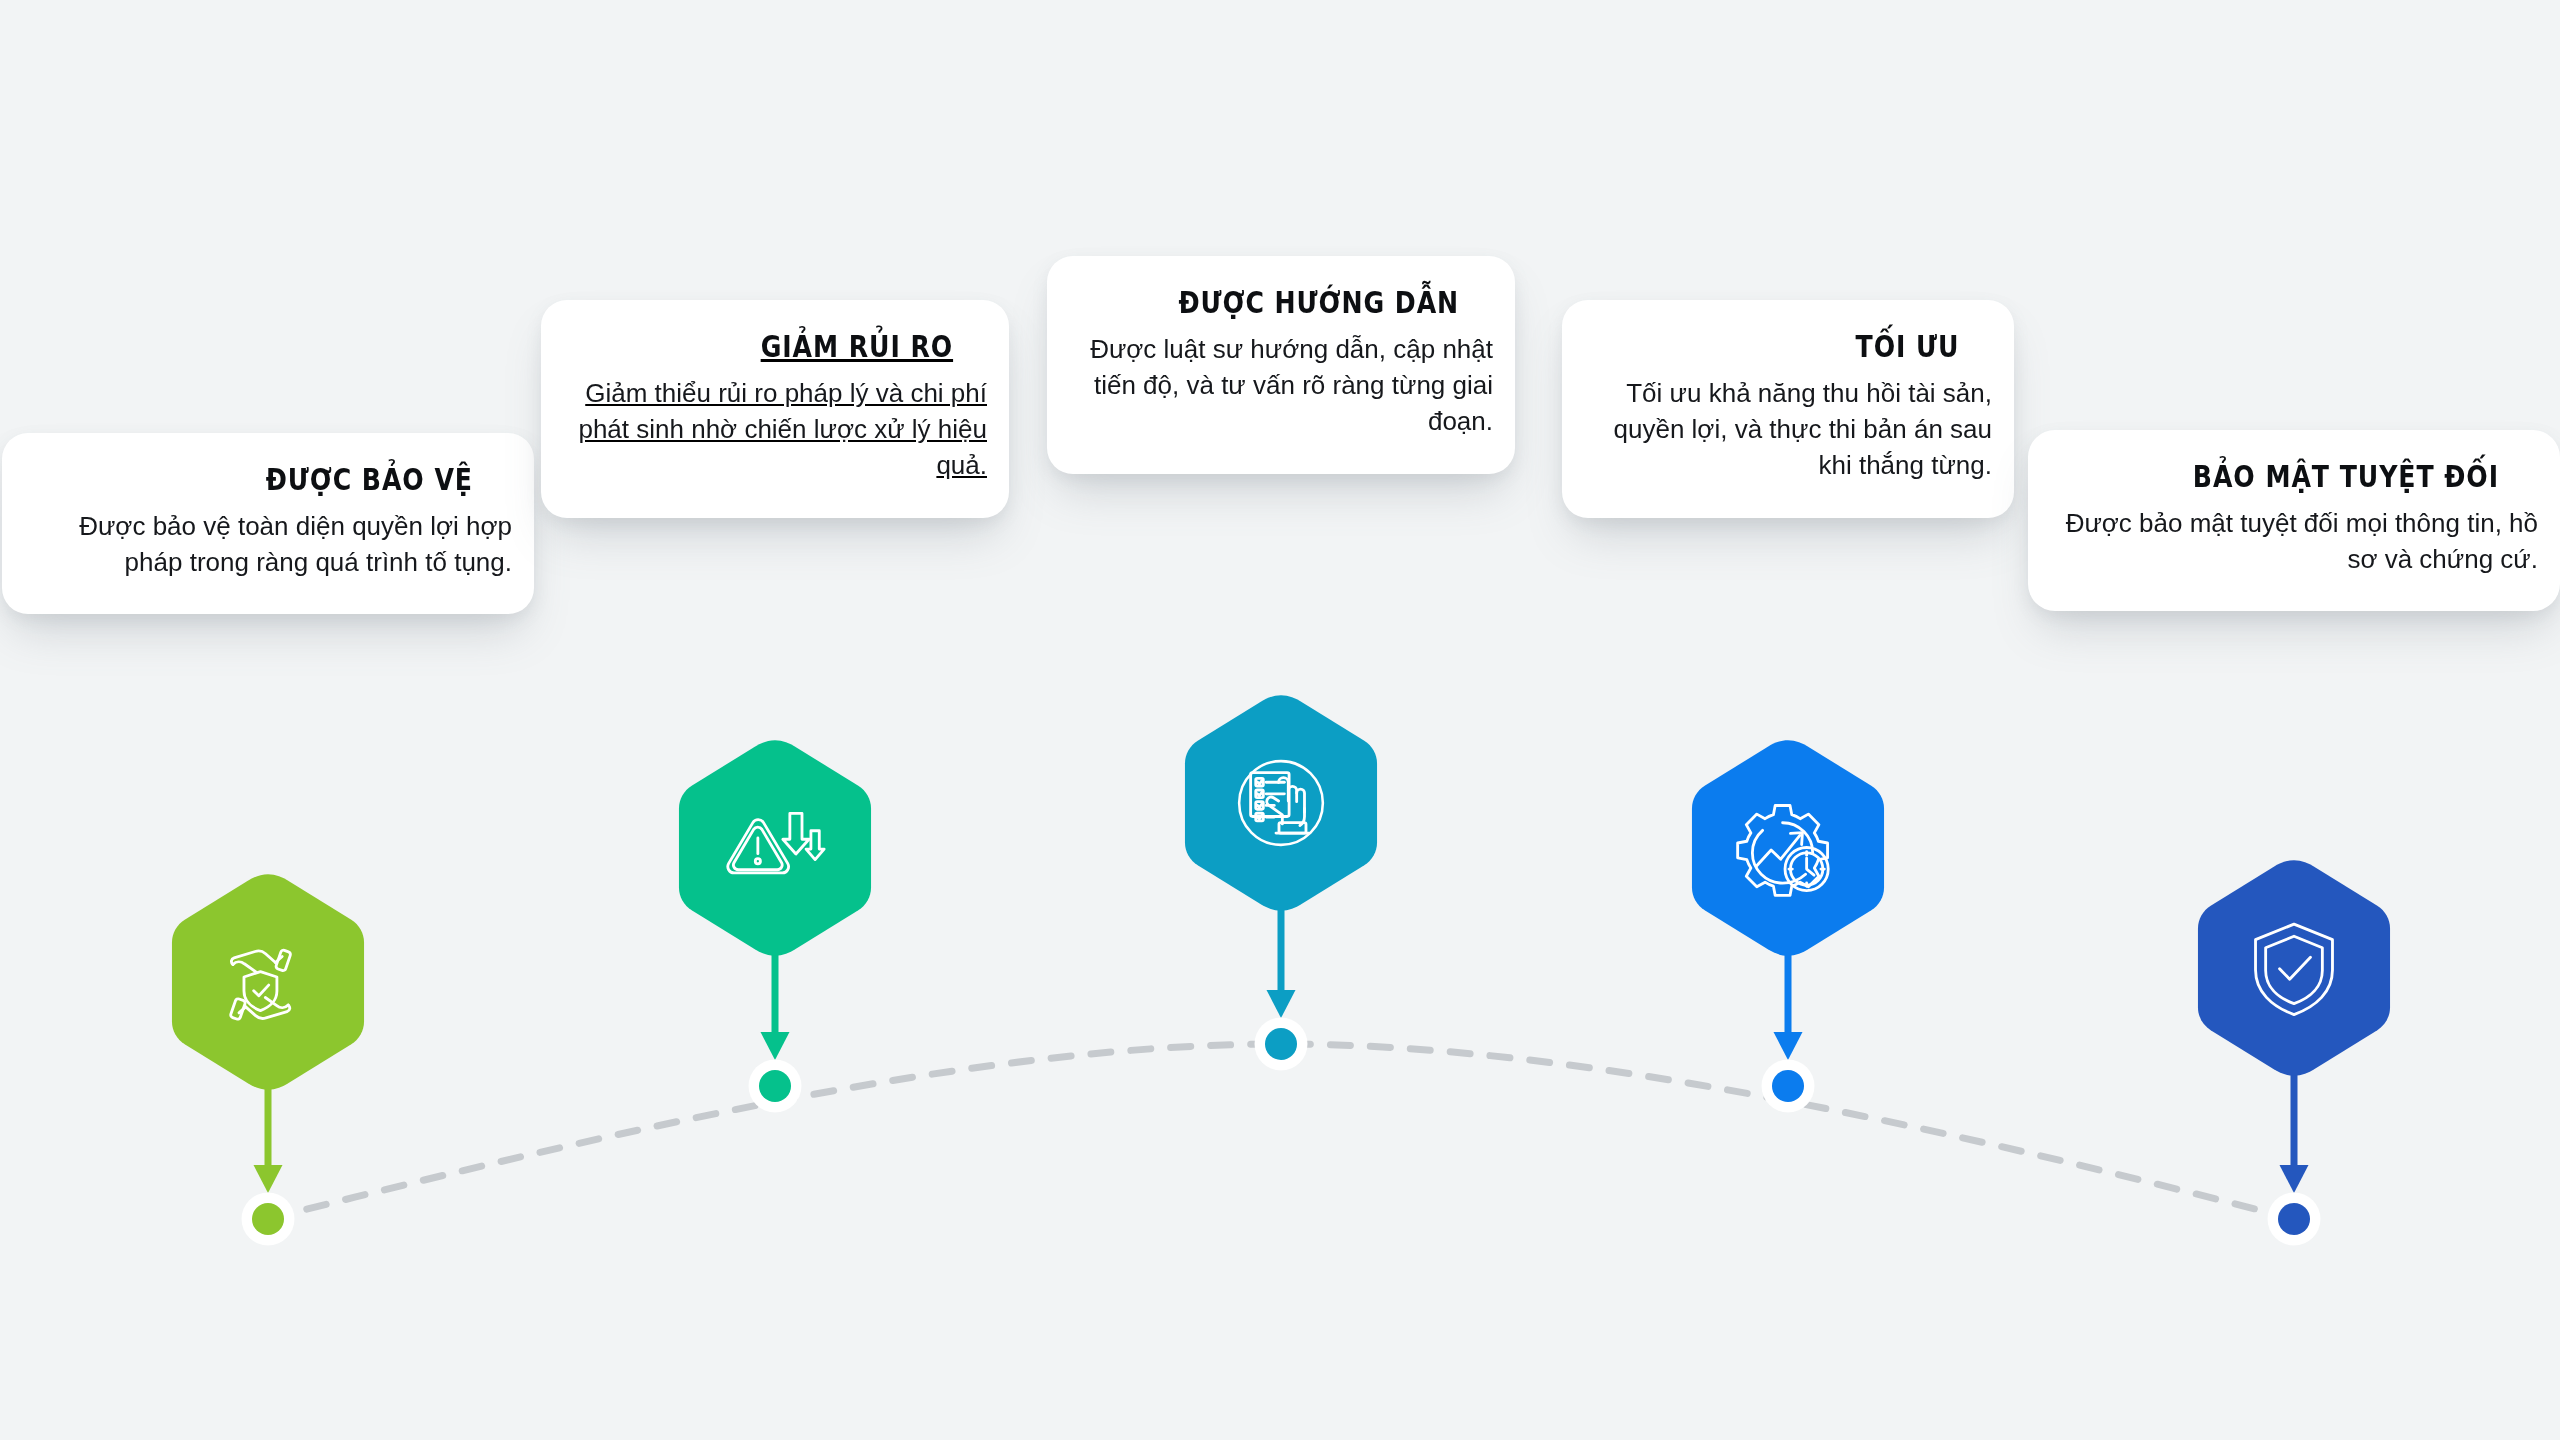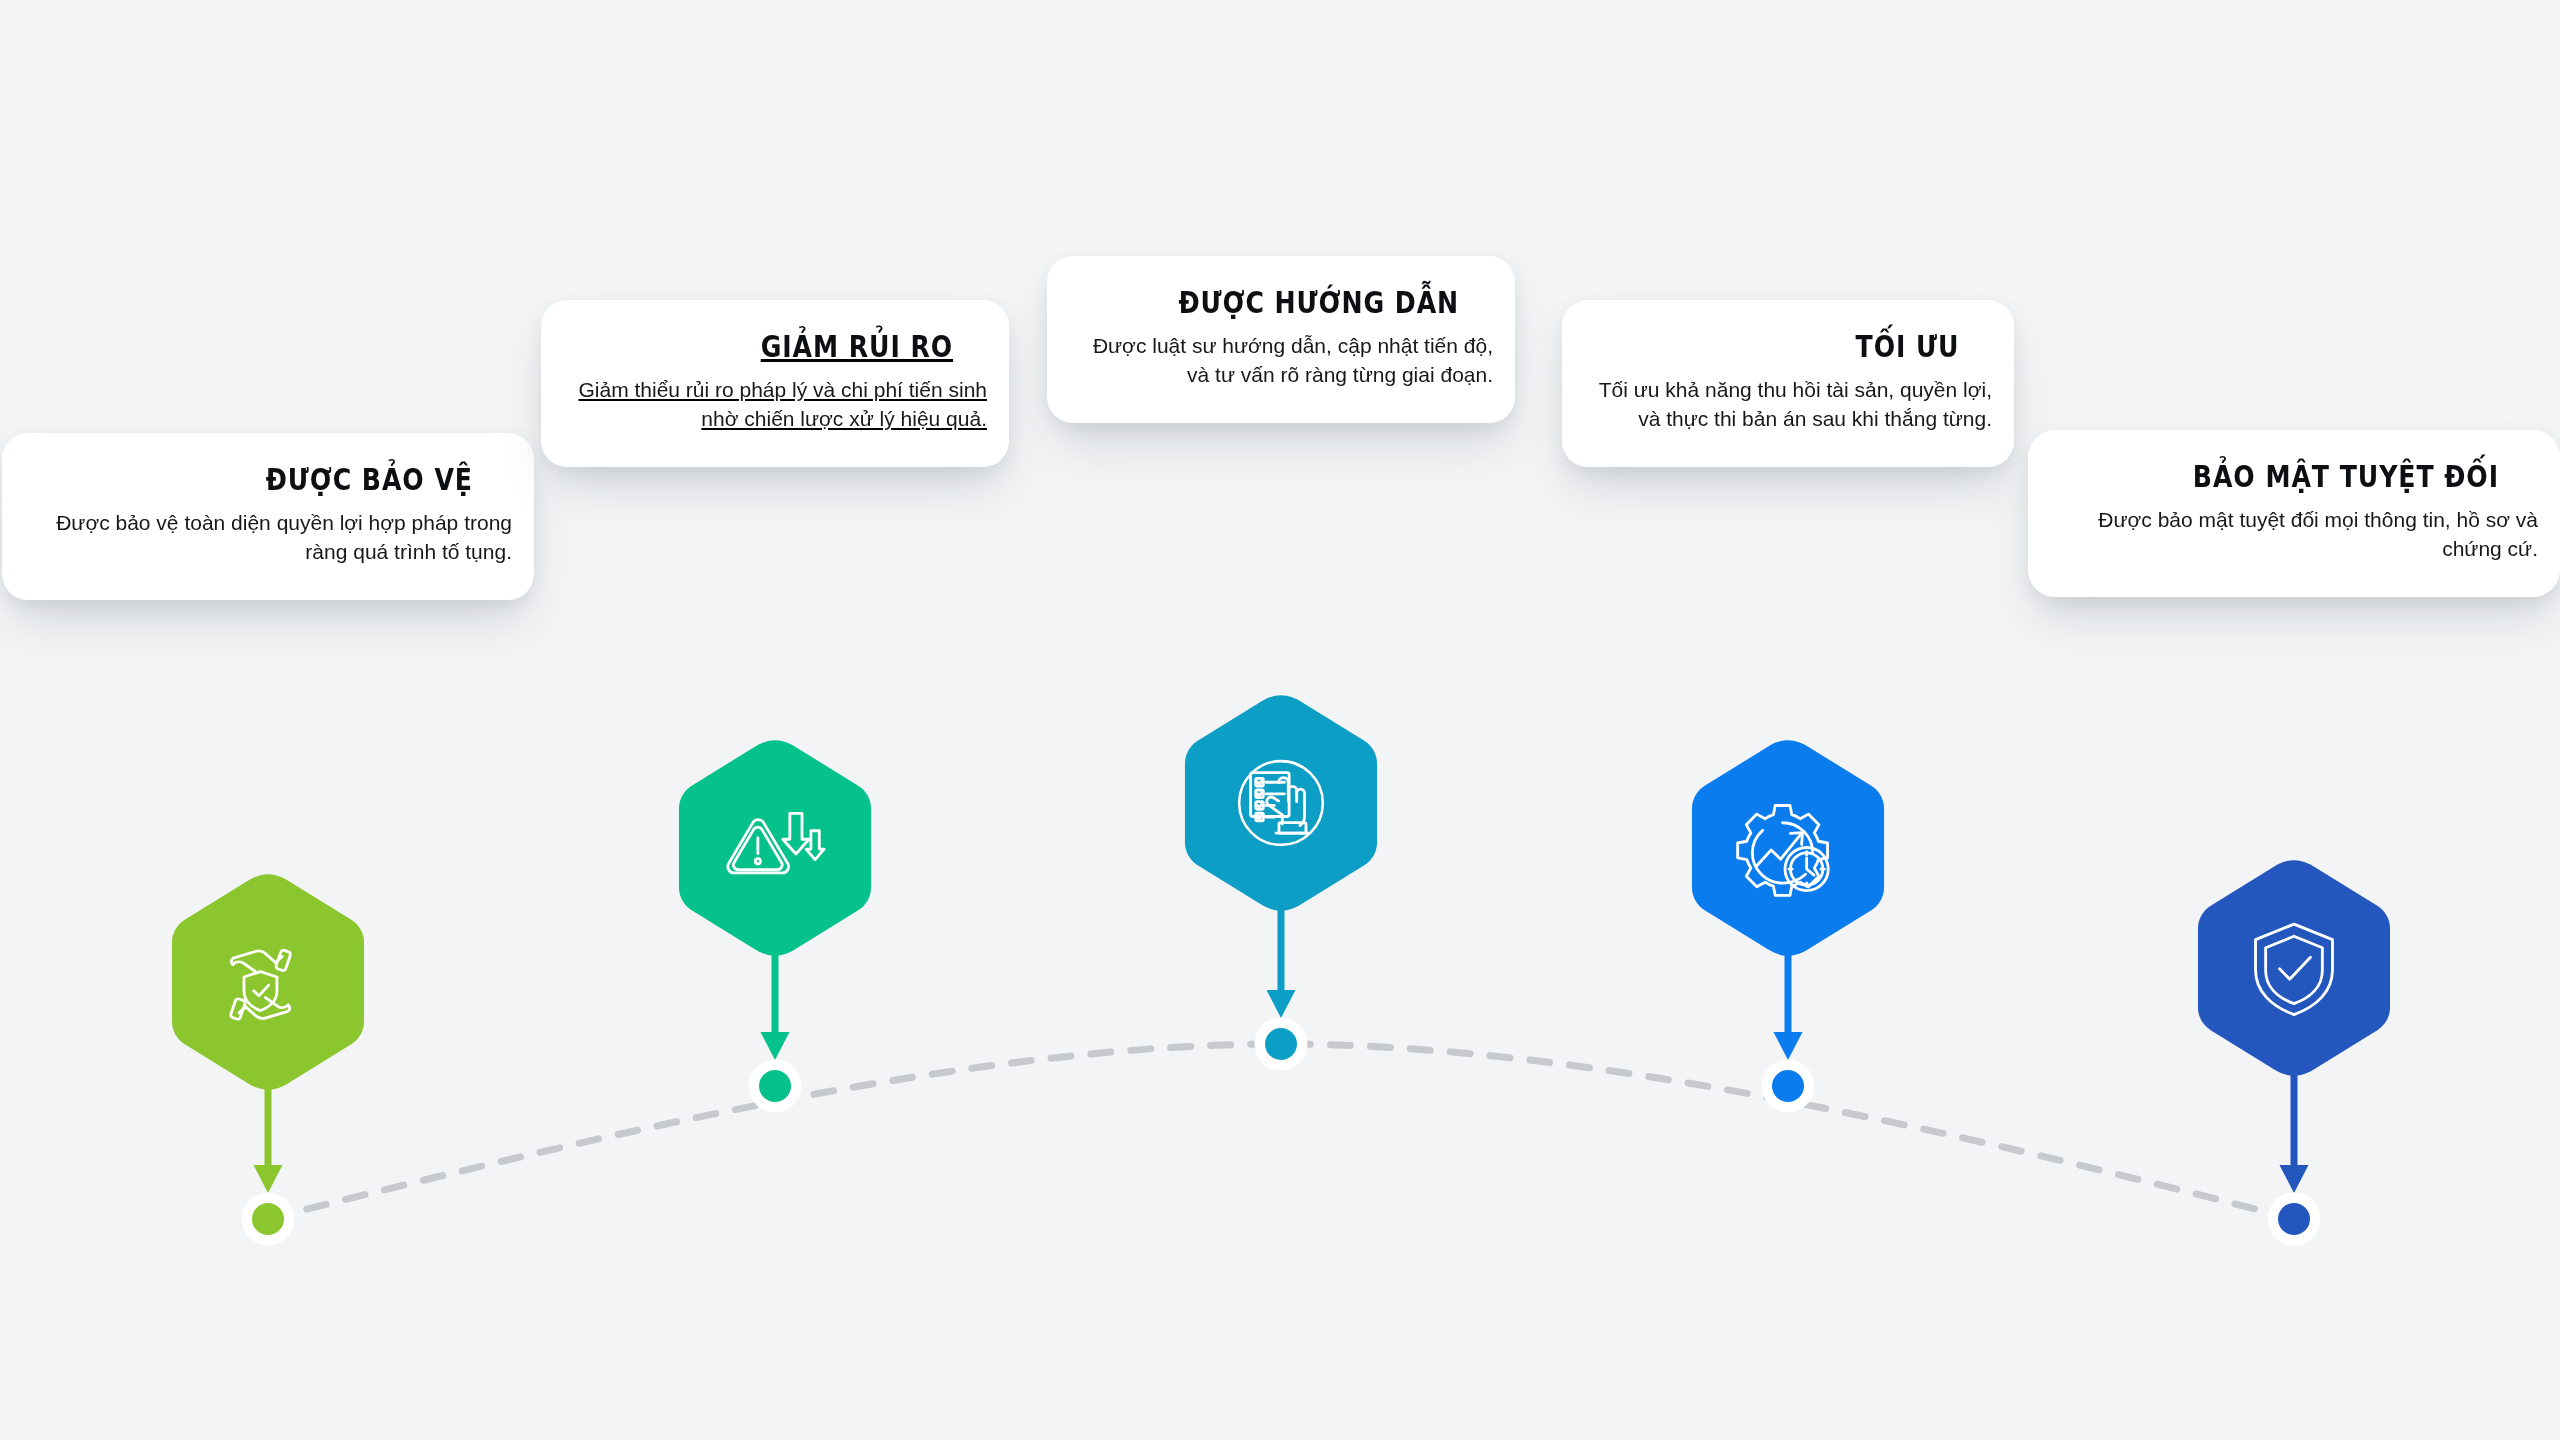--- a/index.html
+++ b/index.html
@@ -51,21 +51,21 @@
     letter-spacing: 1.1px;
     color: #0d0f12;
     line-height: 1.15;
     margin: 0 0 10px 0;
     transform: scaleX(0.84);
     transform-origin: center;
     white-space: nowrap;
   }
   .card-body {
     font-family: "Liberation Sans", "DejaVu Sans", sans-serif;
-    font-size: 21px;
+    font-size: 26px;
     line-height: 1.40;
     color: #16181c;
     margin: 0;
   }
 
   
   .hex-wrap {
     position: absolute;
     transform: translateX(-50%);
   }
@@ -152,21 +152,21 @@
           </svg>
     </div>
 
     <div class="dot" style="left:268px; top:1219px; width:52px; height:52px;">
       <span class="dot-core" style="width:32px; height:32px; background:#8CC62E;"></span>
     </div>
   </div>
       <div class="step">
     <div class="card" style="left:775px; top:300px; width:468px;text-decoration:underline;">
       <p class="card-title">GIẢM RỦI RO</p>
-      <p class="card-body">Giảm thiểu rủi ro pháp lý và chi phí tiến sinh nhờ chiến lược xử lý hiệu quả.</p>
+      <p class="card-body">Giảm thiểu rủi ro pháp lý và chi phí phát sinh nhờ chiến lược xử lý hiệu quả.</p>
     </div>
 
     <div class="stem" style="left:775px; top:944px;">
       <svg width="42" height="116" viewBox="0 0 42 116" xmlns="http://www.w3.org/2000/svg">
       <rect x="17.5" y="0" width="7" height="90" fill="#05C18C"></rect>
       <path d="M21 116 L6.5 88 L35.5 88 Z" fill="#05C18C"></path>
     </svg>
     </div>
 
     <div class="hex-wrap" style="left:775px; top:738px; width:196px; height:220px;">

